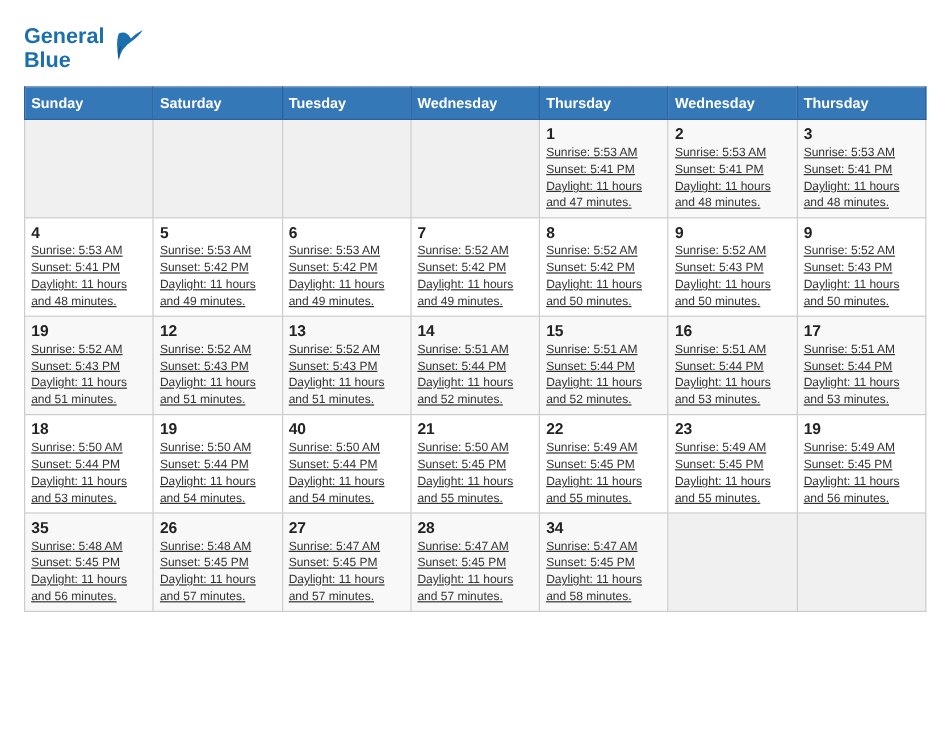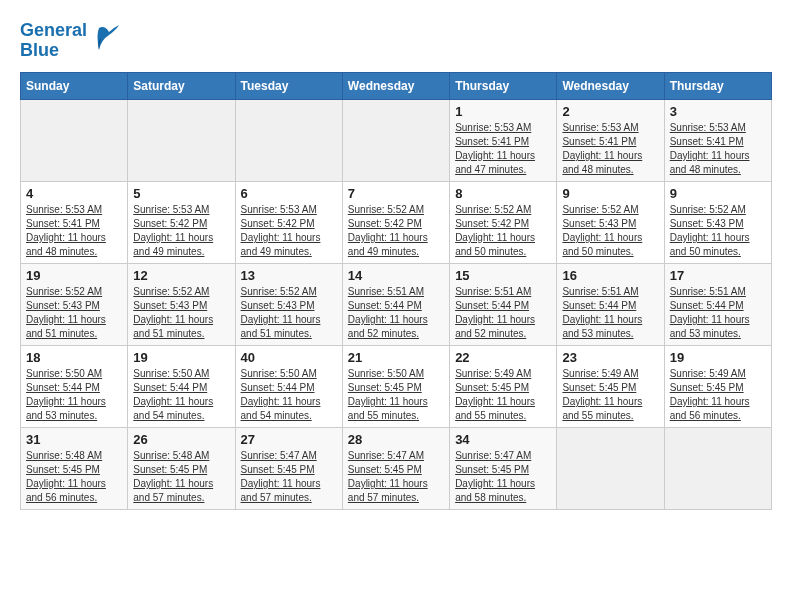--- a/index.html
+++ b/index.html
@@ -232,21 +232,21 @@
           <span class="day-number">23</span>
           <div class="cell-info">Sunrise: 5:49 AM<br>Sunset: 5:45 PM<br>Daylight: 11 hours and 55 minutes.</div>
         </td>
         <td>
           <span class="day-number">19</span>
           <div class="cell-info">Sunrise: 5:49 AM<br>Sunset: 5:45 PM<br>Daylight: 11 hours and 56 minutes.</div>
         </td>
       </tr>
       <tr>
         <td>
-          <span class="day-number">31</span>
+          <span class="day-number">35</span>
           <div class="cell-info">Sunrise: 5:48 AM<br>Sunset: 5:45 PM<br>Daylight: 11 hours and 56 minutes.</div>
         </td>
         <td>
           <span class="day-number">26</span>
           <div class="cell-info">Sunrise: 5:48 AM<br>Sunset: 5:45 PM<br>Daylight: 11 hours and 57 minutes.</div>
         </td>
         <td>
           <span class="day-number">27</span>
           <div class="cell-info">Sunrise: 5:47 AM<br>Sunset: 5:45 PM<br>Daylight: 11 hours and 57 minutes.</div>
         </td>

